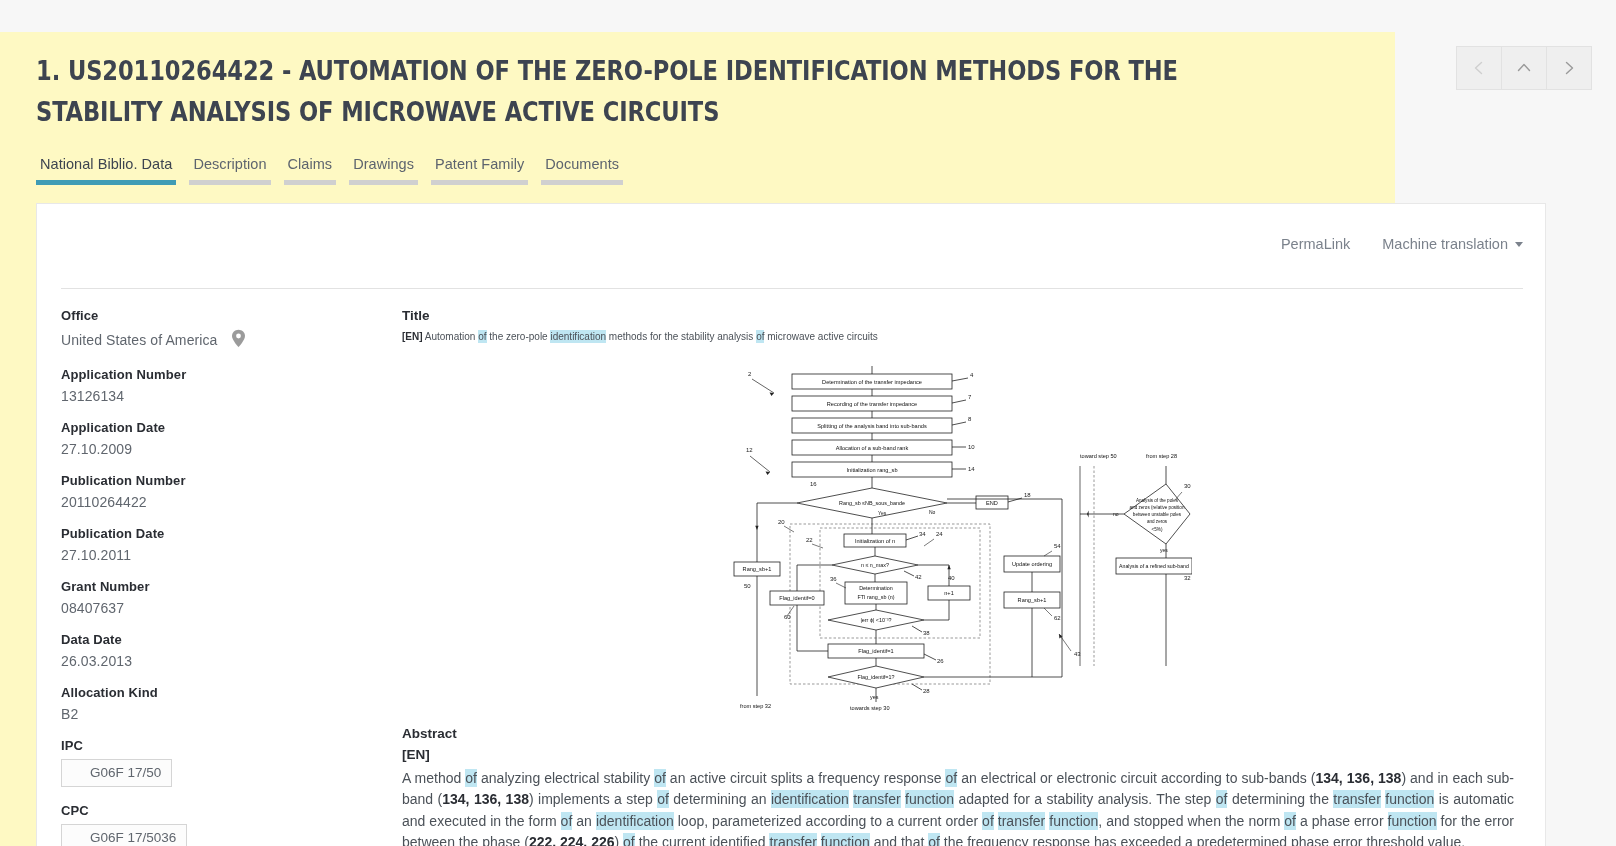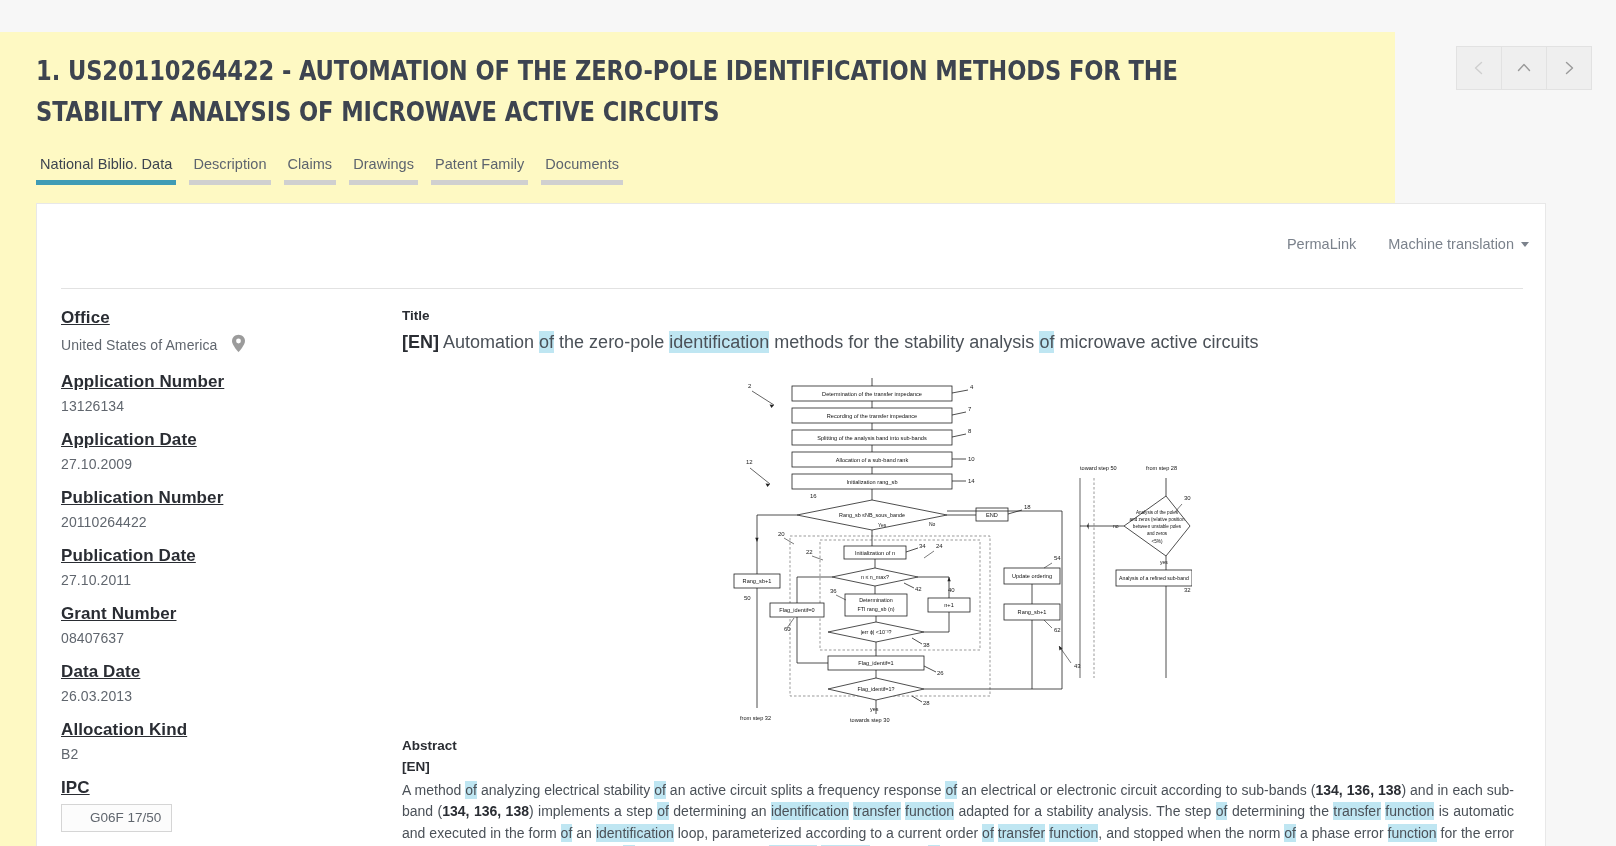--- a/index.html
+++ b/index.html
@@ -45,60 +45,60 @@
   .tab.active .tab-underline { background: #3f9cb5; }
 
   
   .card {
     position: absolute; left: 36px; top: 171px;
     width: 1510px; height: 700px;
     background: #ffffff; border: 1px solid #e8e8e8; border-bottom: none;
   }
 
   .card-toolbar {
-    position: absolute; right: 16px; top: 32px;
+    position: absolute; right: 22px; top: 32px;
     display: flex; align-items: center; gap: 32px;
     font-size: 14.5px; color: #7b828c;
   }
   .toolbar-link { cursor: pointer; }
   .toolbar-dd { cursor: pointer; display: flex; align-items: center; gap: 7px; }
   .caret {
     width: 0; height: 0; border-left: 4.5px solid transparent;
     border-right: 4.5px solid transparent; border-top: 5px solid #7b828c;
     display: inline-block;
   }
 
   .divider {
     position: absolute; left: 24px; top: 84px;
     width: 1462px; height: 1px; background: #e2e2e2;
   }
 
   
   .biblio { position: absolute; left: 24px; top: 104px; width: 340px; }
   .field { margin-bottom: 16px; }
   .field-label {
-    font-size: 17px; font-weight: bold; color: #2a2d33;
-    margin-bottom: 6px; letter-spacing: 0.1px; text-decoration: underline;
+    font-size: 13px; font-weight: bold; color: #2a2d33;
+    margin-bottom: 6px; letter-spacing: 0.1px;
   }
   .field-value {
     font-size: 14px; color: #60666e; letter-spacing: 0.1px;
     display: flex; align-items: center; gap: 12px;
   }
   .chip {
     display: inline-block; border: 1px solid #d5d5d5; background: #fcfcfc;
     padding: 5px 10px 6px 28px; font-size: 13.5px; color: #60666e;
   }
   .pin-icon { display: inline-block; margin-left: 2px; vertical-align: middle; }
 
   
   .maincol { position: absolute; left: 365px; top: 104px; width: 1120px; }
   .section-label {
     font-size: 13.5px; font-weight: bold; color: #2a2d33; margin-bottom: 6px;
   }
-  .title-line { font-size: 18px; color: #4b5158; line-height: 1.5; }
+  .title-line { font-size: 10px; color: #4b5158; line-height: 1.5; }
   .lang-tag { font-weight: bold; color: #2a2d33; }
   mark.hl { background: #bfe6f2; color: #4b5158; padding: 1px 0; }
 
   .figure-wrap {
     margin-top: 18px; display: flex; justify-content: center;
     height: 352px; align-items: center;
   }
   .figure-wrap svg { display: block; }
 
   .abstract { margin-top: 12px; }

